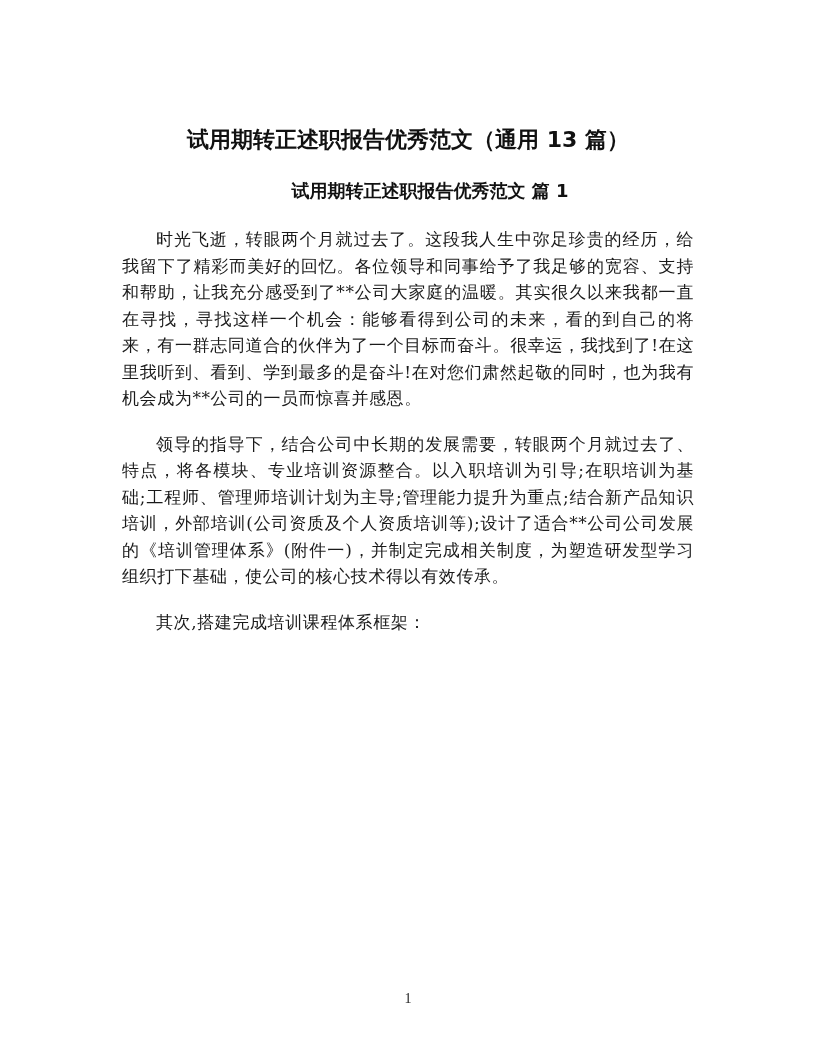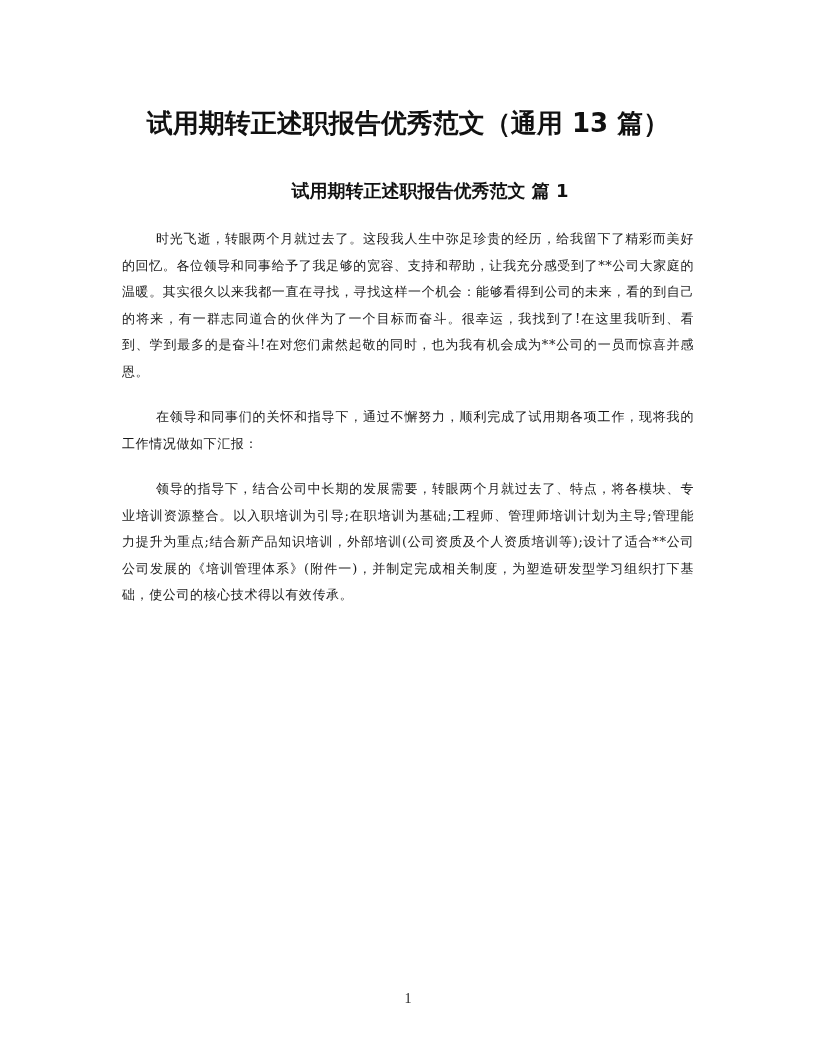--- a/index.html
+++ b/index.html
@@ -18,26 +18,26 @@
     .page {
       position: absolute;
       left: 0; top: 0;
       width: 816px;
       height: 1056px;
       background: #ffffff;
     }
     .title {
       position: absolute;
       left: 0;
-      top: 103px;
+      top: 120px;
       width: 816px;
       text-align: center;
       font-family: "DejaVu Sans", "Liberation Sans", sans-serif;
       font-weight: bold;
-      font-size: 26px;
+      font-size: 22px;
       line-height: 40px;
       letter-spacing: 0px;
       color: #111111;
     }
     .subtitle {
       position: absolute;
       left: 0;
       top: 177px;
       width: 816px;
       text-align: center;
@@ -49,21 +49,21 @@
       padding-left: 22px;
     }
     .body {
       position: absolute;
       left: 122px;
       top: 226px;
       width: 572px;
     }
     .para {
       margin: 0;
-      font-size: 13px;
+      font-size: 17px;
       line-height: 26.5px;
       text-indent: 34px;
       text-align: justify;
       letter-spacing: 0.6px;
       color: #1a1a1a;
     }
     .para + .para { margin-top: 19px; }
     .page-number {
       position: absolute;
       left: 0;
@@ -78,18 +78,18 @@
   </style>
 </head>
 <body>
 
 <div class="page">
   <div class="title">试用期转正述职报告优秀范文（通用 13 篇）</div>
   <div class="subtitle">试用期转正述职报告优秀范文 篇 1</div>
 
   <div class="body">
     <p class="para">时光飞逝，转眼两个月就过去了。这段我人生中弥足珍贵的经历，给我留下了精彩而美好的回忆。各位领导和同事给予了我足够的宽容、支持和帮助，让我充分感受到了**公司大家庭的温暖。其实很久以来我都一直在寻找，寻找这样一个机会：能够看得到公司的未来，看的到自己的将来，有一群志同道合的伙伴为了一个目标而奋斗。很幸运，我找到了!在这里我听到、看到、学到最多的是奋斗!在对您们肃然起敬的同时，也为我有机会成为**公司的一员而惊喜并感恩。</p>
-    <p class="para">在领导和同事们的关怀和指导下，通过不懈努力，顺利完成了试用期各项工作，现将我的工作情况做如下汇报：</p>
     <p class="para">领导的指导下，结合公司中长期的发展需要，转眼两个月就过去了、特点，将各模块、专业培训资源整合。以入职培训为引导;在职培训为基础;工程师、管理师培训计划为主导;管理能力提升为重点;结合新产品知识培训，外部培训(公司资质及个人资质培训等);设计了适合**公司公司发展的《培训管理体系》(附件一)，并制定完成相关制度，为塑造研发型学习组织打下基础，使公司的核心技术得以有效传承。</p>
+    <p class="para">其次,搭建完成培训课程体系框架：</p>
   </div>
 
   <div class="page-number">1</div>
 </div>
 
 </body></html>

